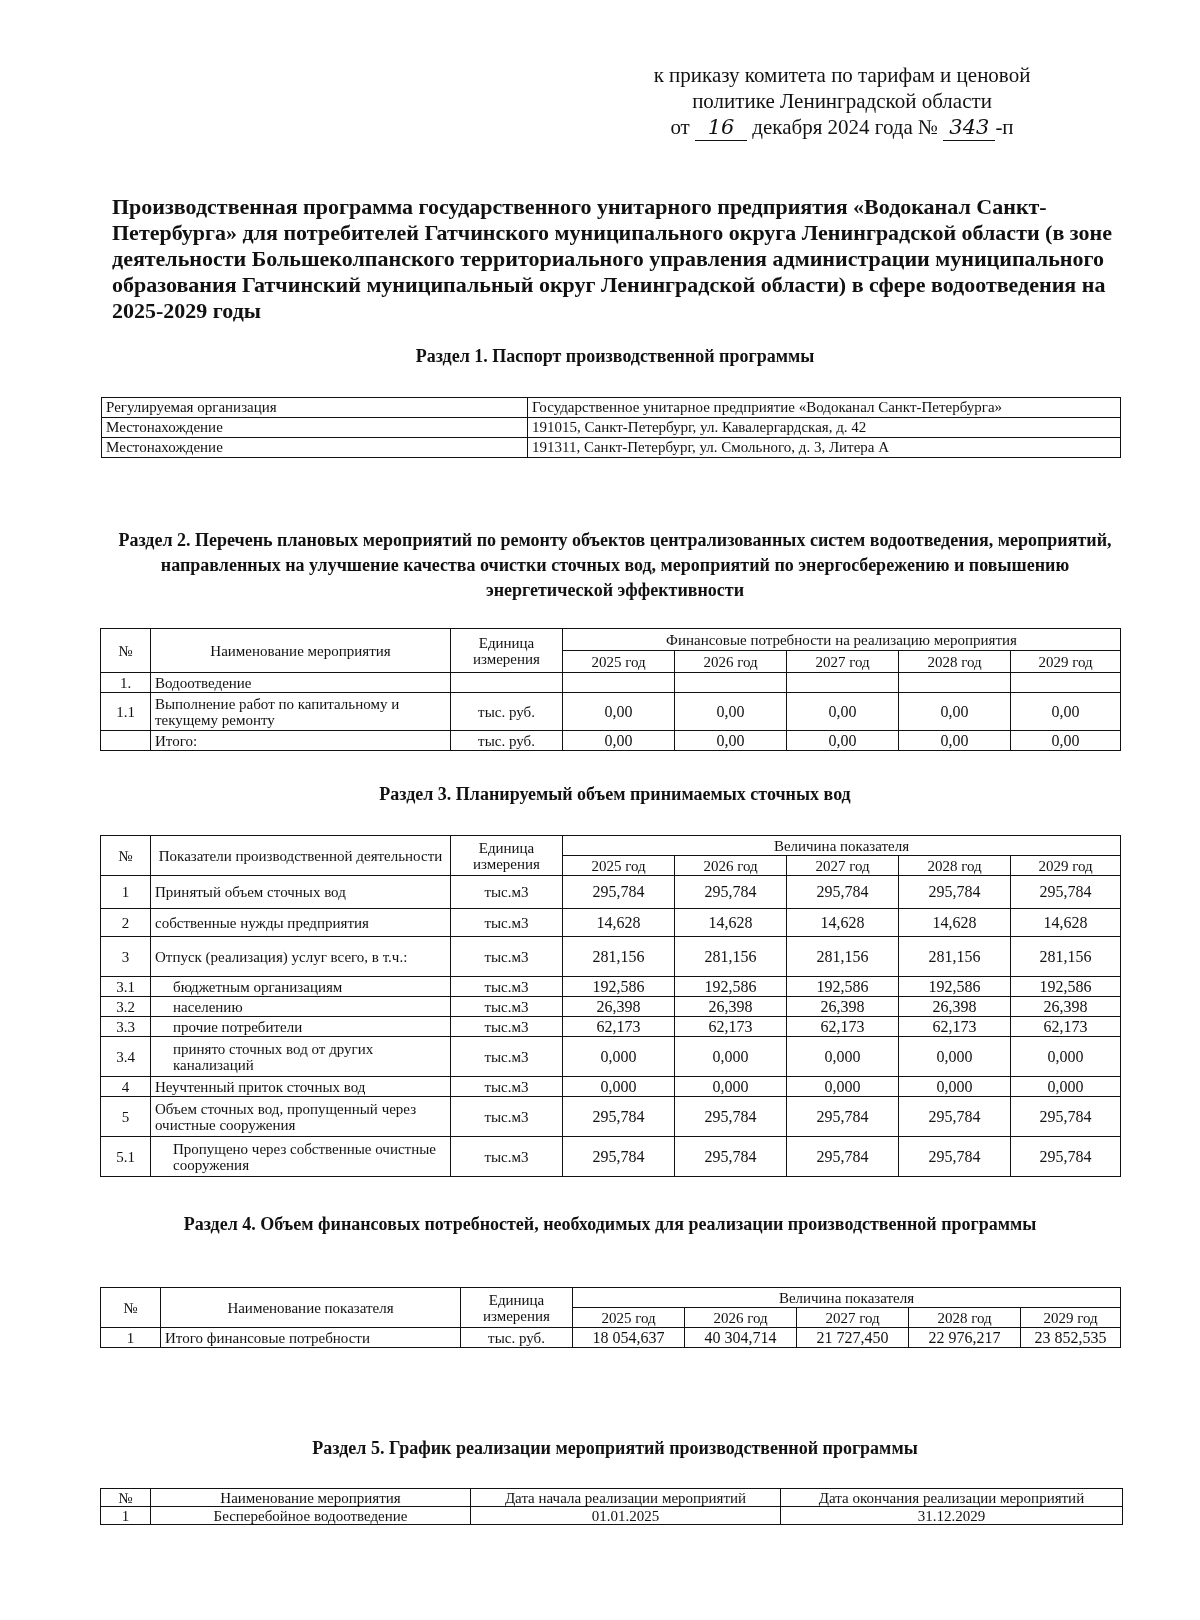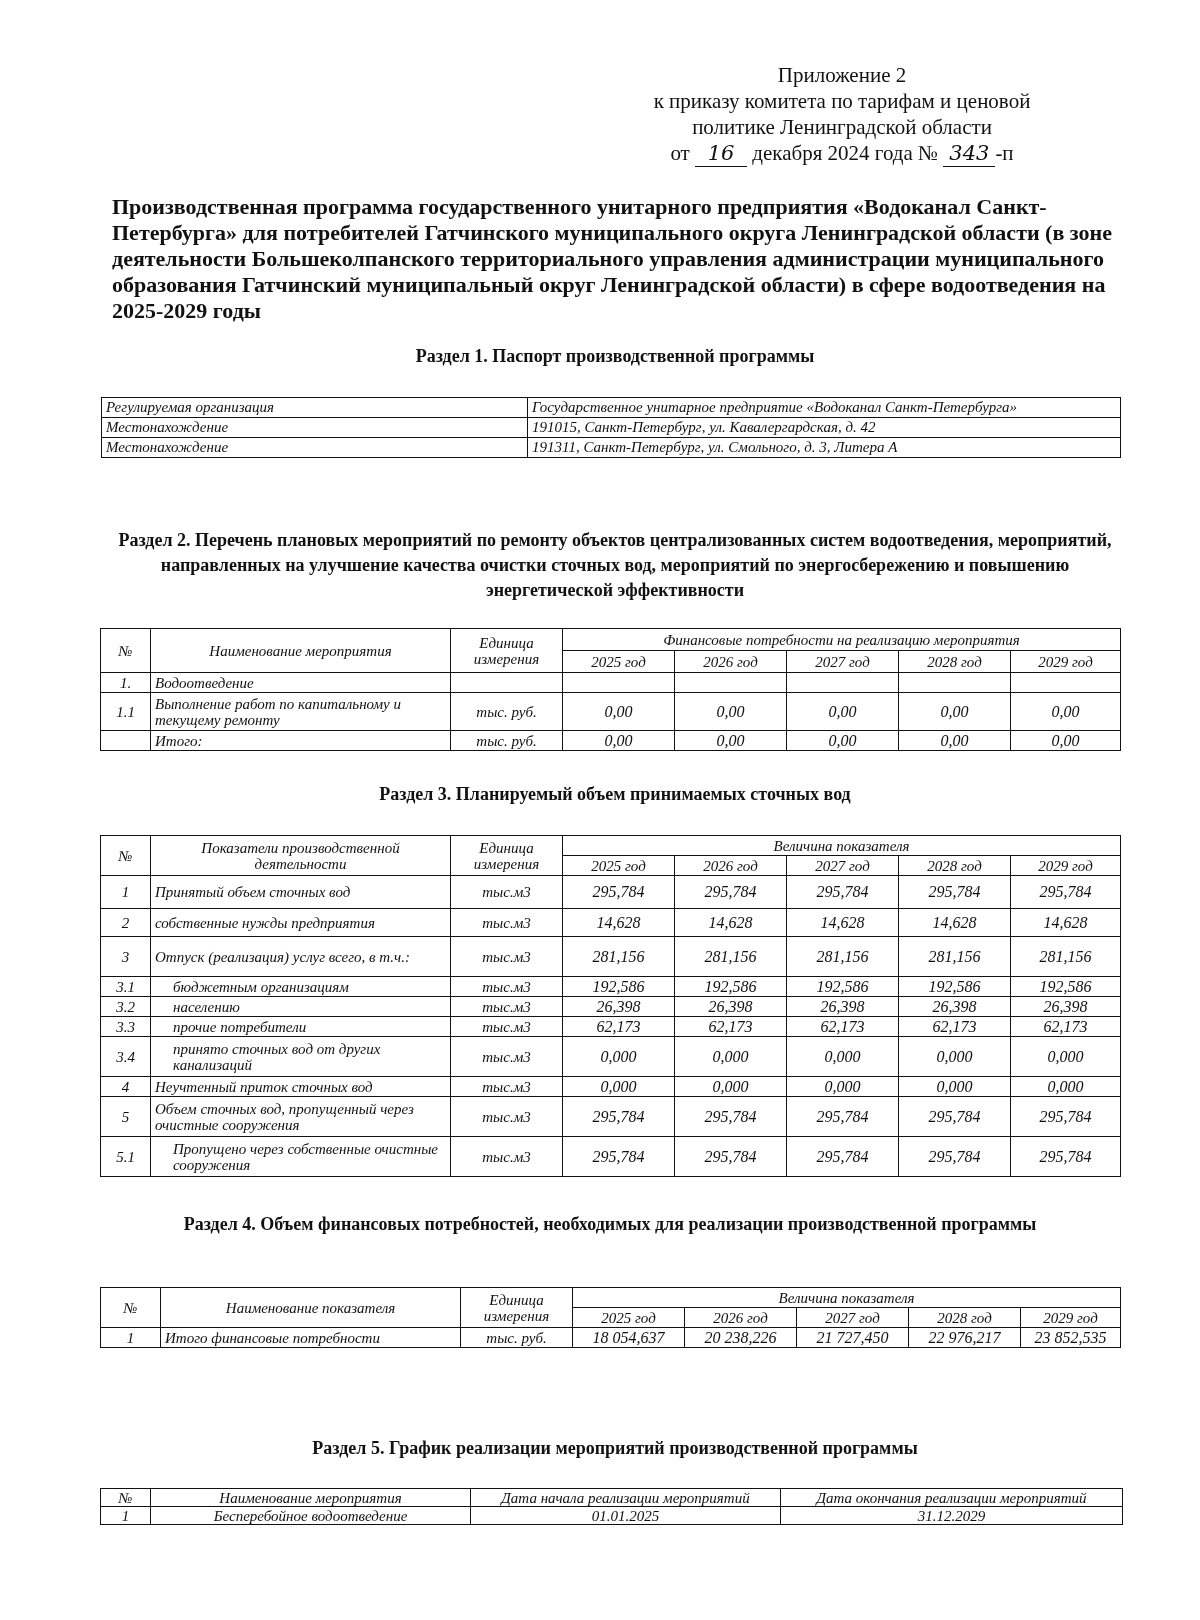--- a/index.html
+++ b/index.html
@@ -17,36 +17,35 @@
   .title {
     position: absolute; left: 112px; width: 1010px; top: 194px;
     text-align: left; font-weight: bold; font-size: 22px; line-height: 26px;
   }
   .sec-title {
     position: absolute; left: 100px; width: 1030px;
     text-align: center; font-weight: bold; font-size: 18px; line-height: 25px;
   }
   table {
     position: absolute; border-collapse: collapse;
-    font-family: "Liberation Serif", serif; font-size: 15px; font-style: italic;
+    font-family: "Liberation Serif", serif; font-size: 15px;
   }
   td, th { border: 1.5px solid #111; padding: 0 4px; font-weight: normal; }
   .c { text-align: center; }
   .l { text-align: left; }
   .num { text-align: center; font-size: 16px; }
   .ind { padding-left: 22px; }
   .t1 td { height: 19px; line-height: 17px; font-size: 15px; }
   .t2 td { line-height: 16px; }
   .t3 td { line-height: 16px; }
 </style>
 </head>
 <body>
 
 <div class="appendix">
-  <span class="line">Приложение 2</span>
   <span class="line">к приказу комитета по тарифам и ценовой</span>
   <span class="line">политике Ленинградской области</span>
   <span class="line">
     <span>от</span>
     <span class="hand">16</span>
     <span>декабря 2024 года №</span>
     <span class="hand">343</span><span>-п</span>
   </span>
 </div>
 
@@ -292,21 +291,21 @@
         <td class="c">2028 год</td>
         <td class="c">2029 год</td>
       </tr>
   </thead>
   <tbody id="s4-body">
       <tr style="height: 20px;">
         <td class="c">1</td>
         <td class="l">Итого финансовые потребности</td>
         <td class="c">тыс. руб.</td>
         <td class="num">18 054,637</td>
-        <td class="num">20 238,226</td>
+        <td class="num">40 304,714</td>
         <td class="num">21 727,450</td>
         <td class="num">22 976,217</td>
         <td class="num">23 852,535</td>
       </tr>
     </tbody>
 </table>
 
 <div class="sec-title" style="top:1436px;">Раздел 5. График реализации мероприятий производственной программы</div>
 <table class="t3" style="left:100px; top:1488px; width:1023px;">
   <colgroup>

